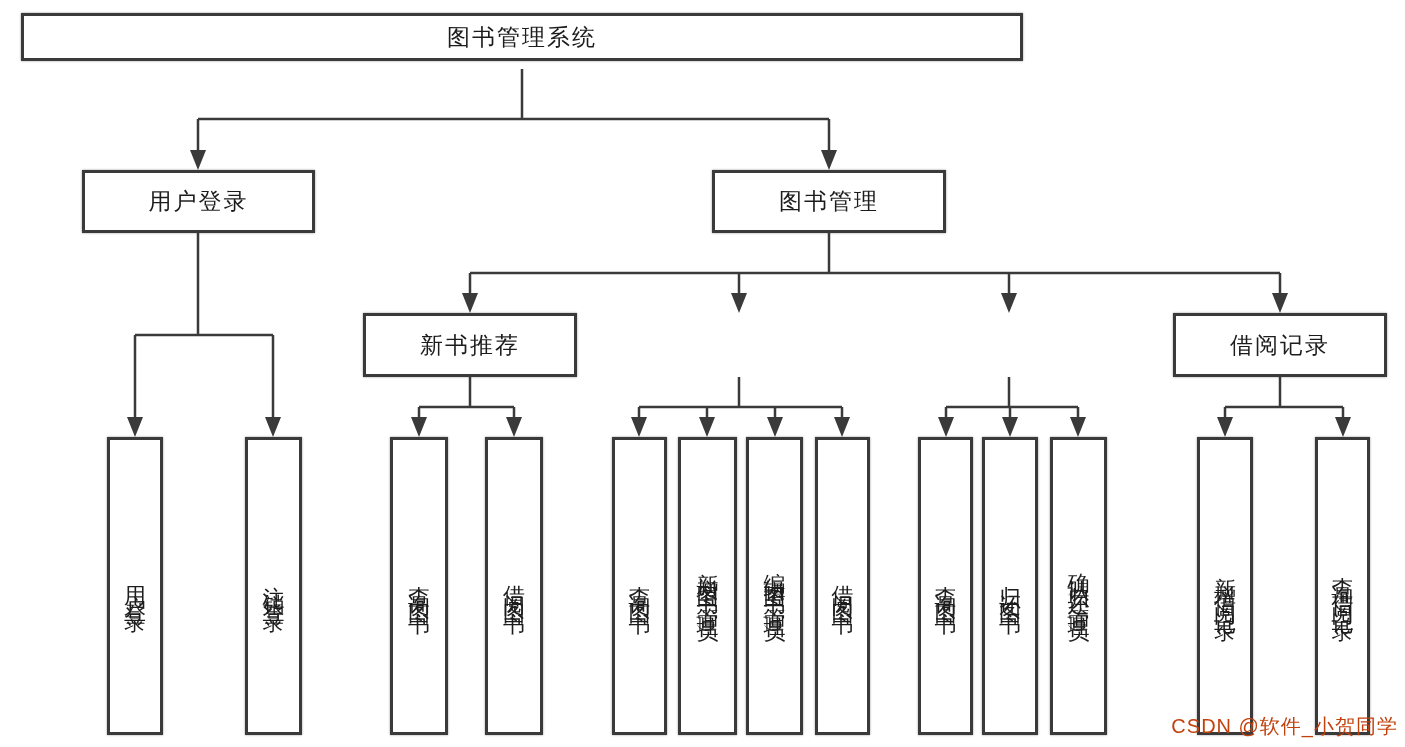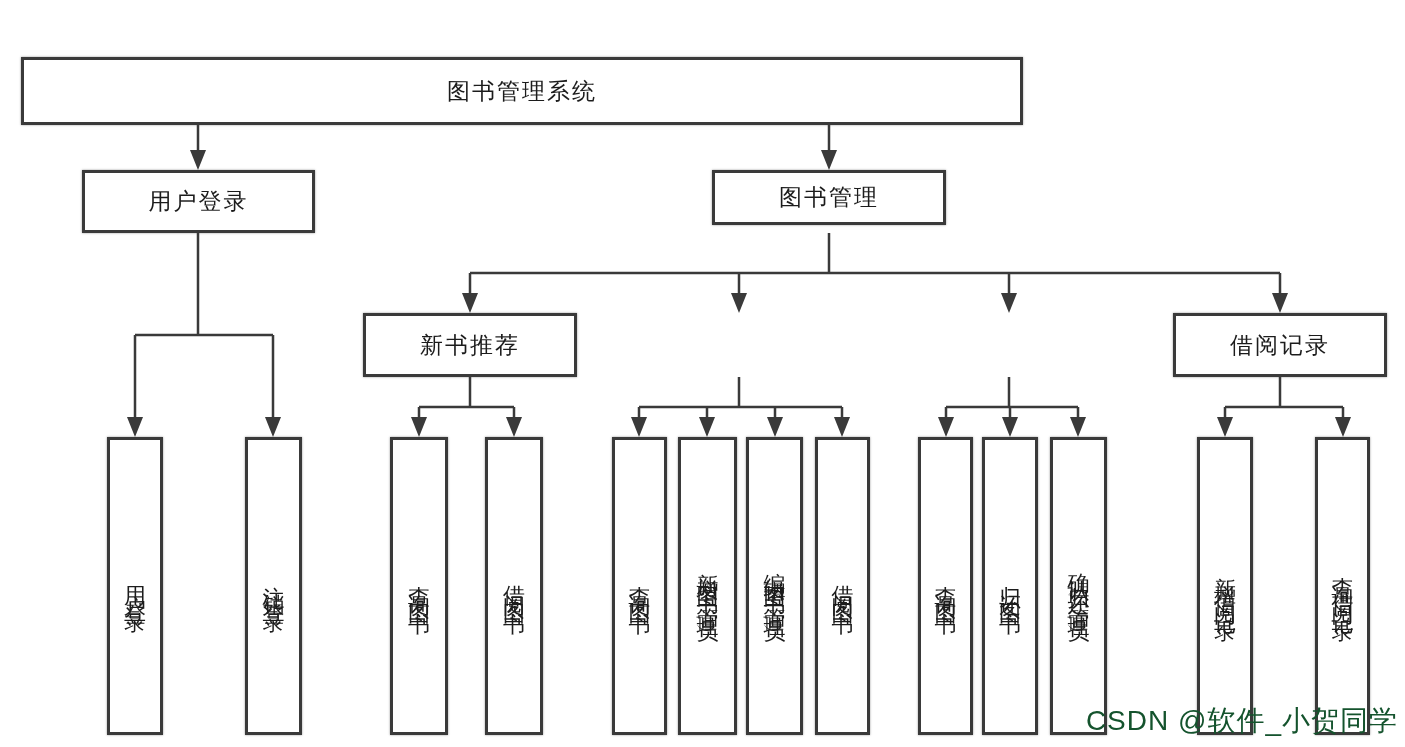--- a/index.html
+++ b/index.html
@@ -37,22 +37,22 @@
     text-orientation: mixed;
     font-size: 22px;
     letter-spacing: 9px;
     color: #1c1c1c;
     white-space: nowrap;
   }
   .watermark {
     position: absolute;
     right: 7px;
     bottom: 7px;
-    font-size: 28px;
-    color: #14532d;
+    font-size: 20px;
+    color: #c2410c;
     letter-spacing: 1px;
     white-space: nowrap;
   }
 </style>
 </head>
 <body>
 
 <div id="canvas">
 
   <svg id="wires" viewBox="0 0 1405 747" fill="none" stroke="#3a3a3a" stroke-width="2.5">
@@ -98,28 +98,28 @@
       <polygon points="1070,417 1086,417 1078,437" fill="#3a3a3a" stroke="none"></polygon>
     </g>
 
     <g>
       <path d="M1280,377 L1280,407 M1225,407 L1343,407 M1225,407 L1225,420 M1343,407 L1343,420"></path>
       <polygon points="1217,417 1233,417 1225,437" fill="#3a3a3a" stroke="none"></polygon>
       <polygon points="1335,417 1351,417 1343,437" fill="#3a3a3a" stroke="none"></polygon>
     </g>
   </svg>
 
-  <div class="box" style="left:21px; top:13px; width:1002px; height:68px;margin-top:44px;">
+  <div class="box" style="left:21px; top:13px; width:1002px; height:48px;">
     <span class="h-label">图书管理系统</span>
   </div>
 
   <div class="box" style="left:82px; top:170px; width:233px; height:63px;">
     <span class="h-label">用户登录</span>
   </div>
-  <div class="box" style="left:712px; top:170px; width:234px; height:55px;">
+  <div class="box" style="left:712px; top:170px; width:234px; height:63px;">
     <span class="h-label">图书管理</span>
   </div>
 
   <div class="box" style="left:363px; top:313px; width:214px; height:64px;">
     <span class="h-label">新书推荐</span>
   </div>
   <div class="box" style="left:1173px; top:313px; width:214px; height:64px;">
     <span class="h-label">借阅记录</span>
   </div>
 

